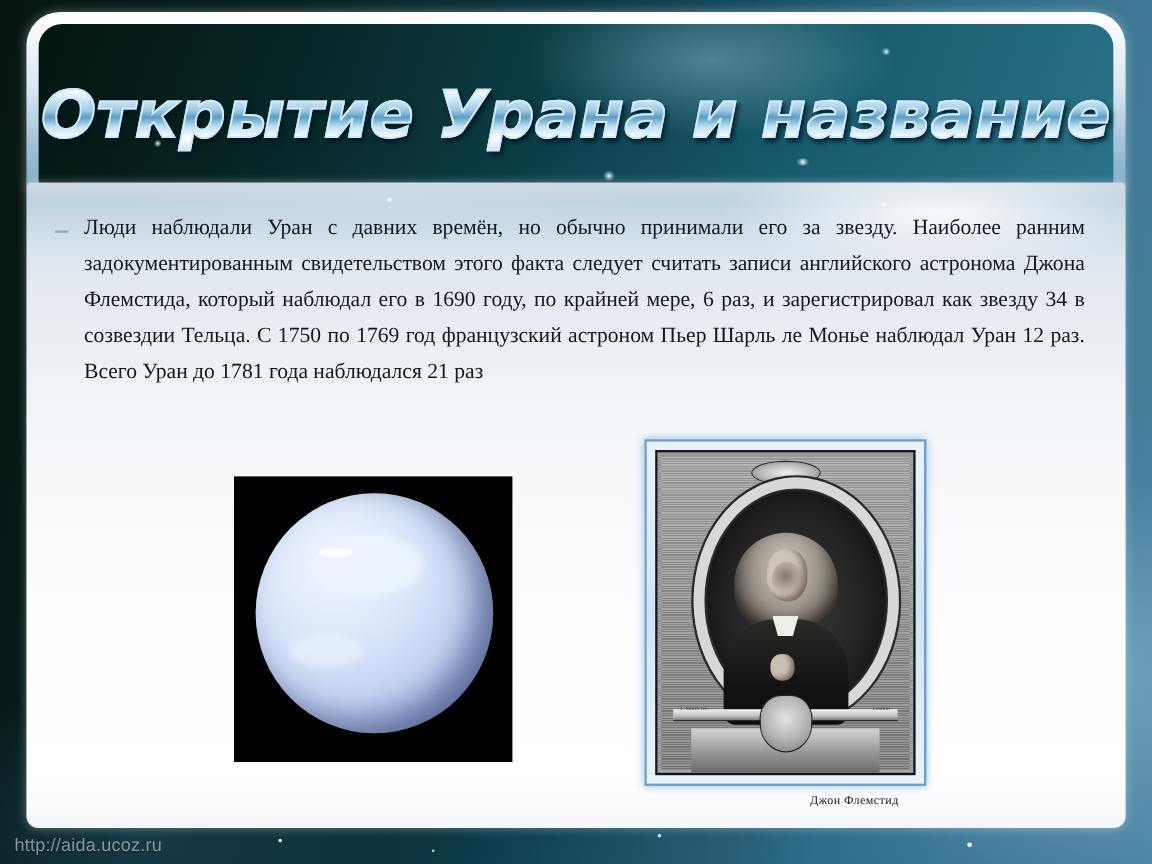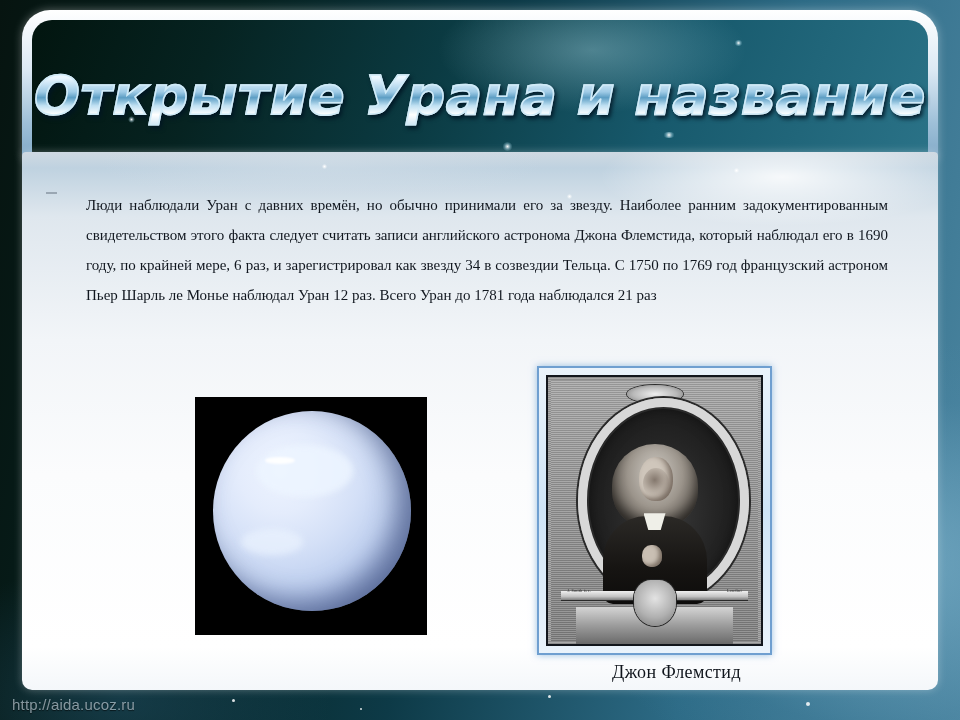--- a/index.html
+++ b/index.html
@@ -151,24 +151,24 @@
   }
   .bullet-dash {
     position: absolute;
     left: 0px;
     top: 18px;
     width: 11px;
     height: 2px;
     background: #9aa7b3;
   }
   .body-text {
-    margin: 16px;
+    margin: 0;
     padding: 0 6px 0 24px;
     font-family: "Liberation Serif", serif;
-    font-size: 15px;
+    font-size: 18px;
     line-height: 30px;
     color: #11171f;
     text-align: justify;
     text-justify: inter-word;
   }
 
   
   .planet-box {
     position: absolute;
     left: 173px;
@@ -323,26 +323,26 @@
     font-size: 4px;
     color: #2a2a2a;
     font-family: "Liberation Serif", serif;
     letter-spacing: 0.3px;
   }
   .eng-sig.left  { left: 9%; }
   .eng-sig.right { right: 9%; }
 
   .portrait-caption {
     position: absolute;
-    left: 537px;
+    left: 492px;
     top: 510px;
     width: 235px;
-    text-align: center;
+    text-align: right;
     font-family: "Liberation Serif", serif;
-    font-size: 18px;
+    font-size: 10px;
     color: #10151c;
     letter-spacing: 0.4px;
   }
 
   
   .footer-strip {
     position: absolute;
     left: 0;
     bottom: 0;
     width: 960px;

